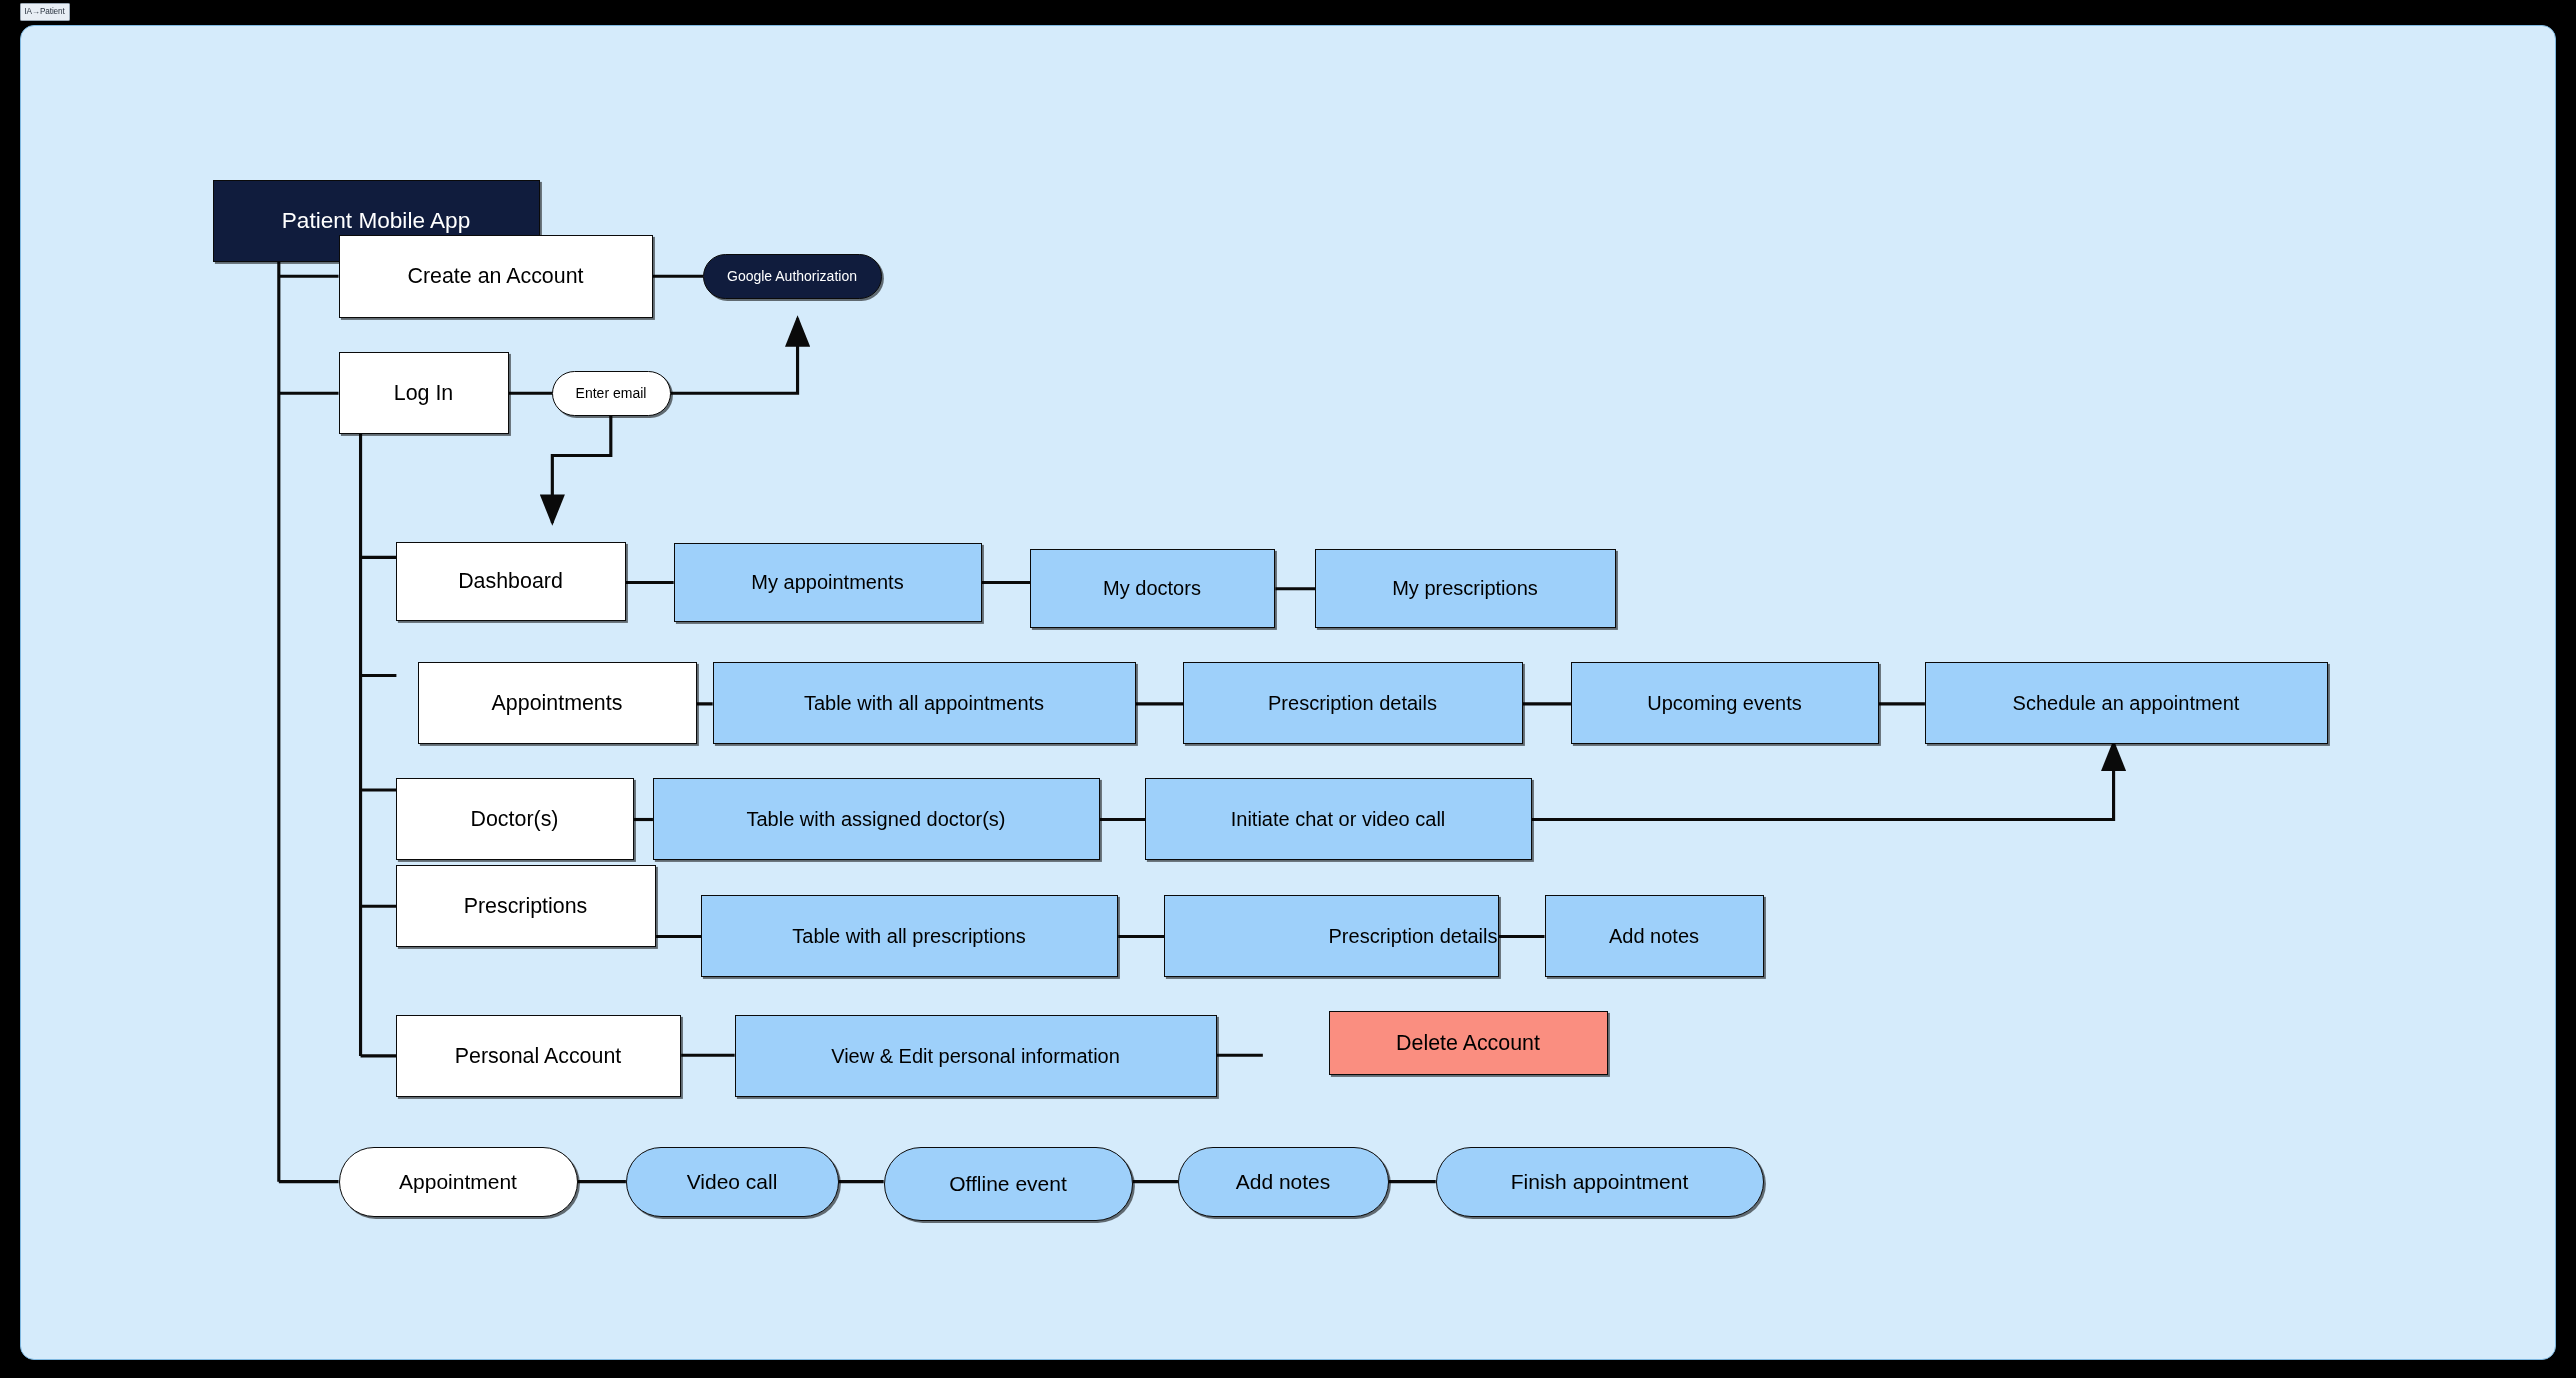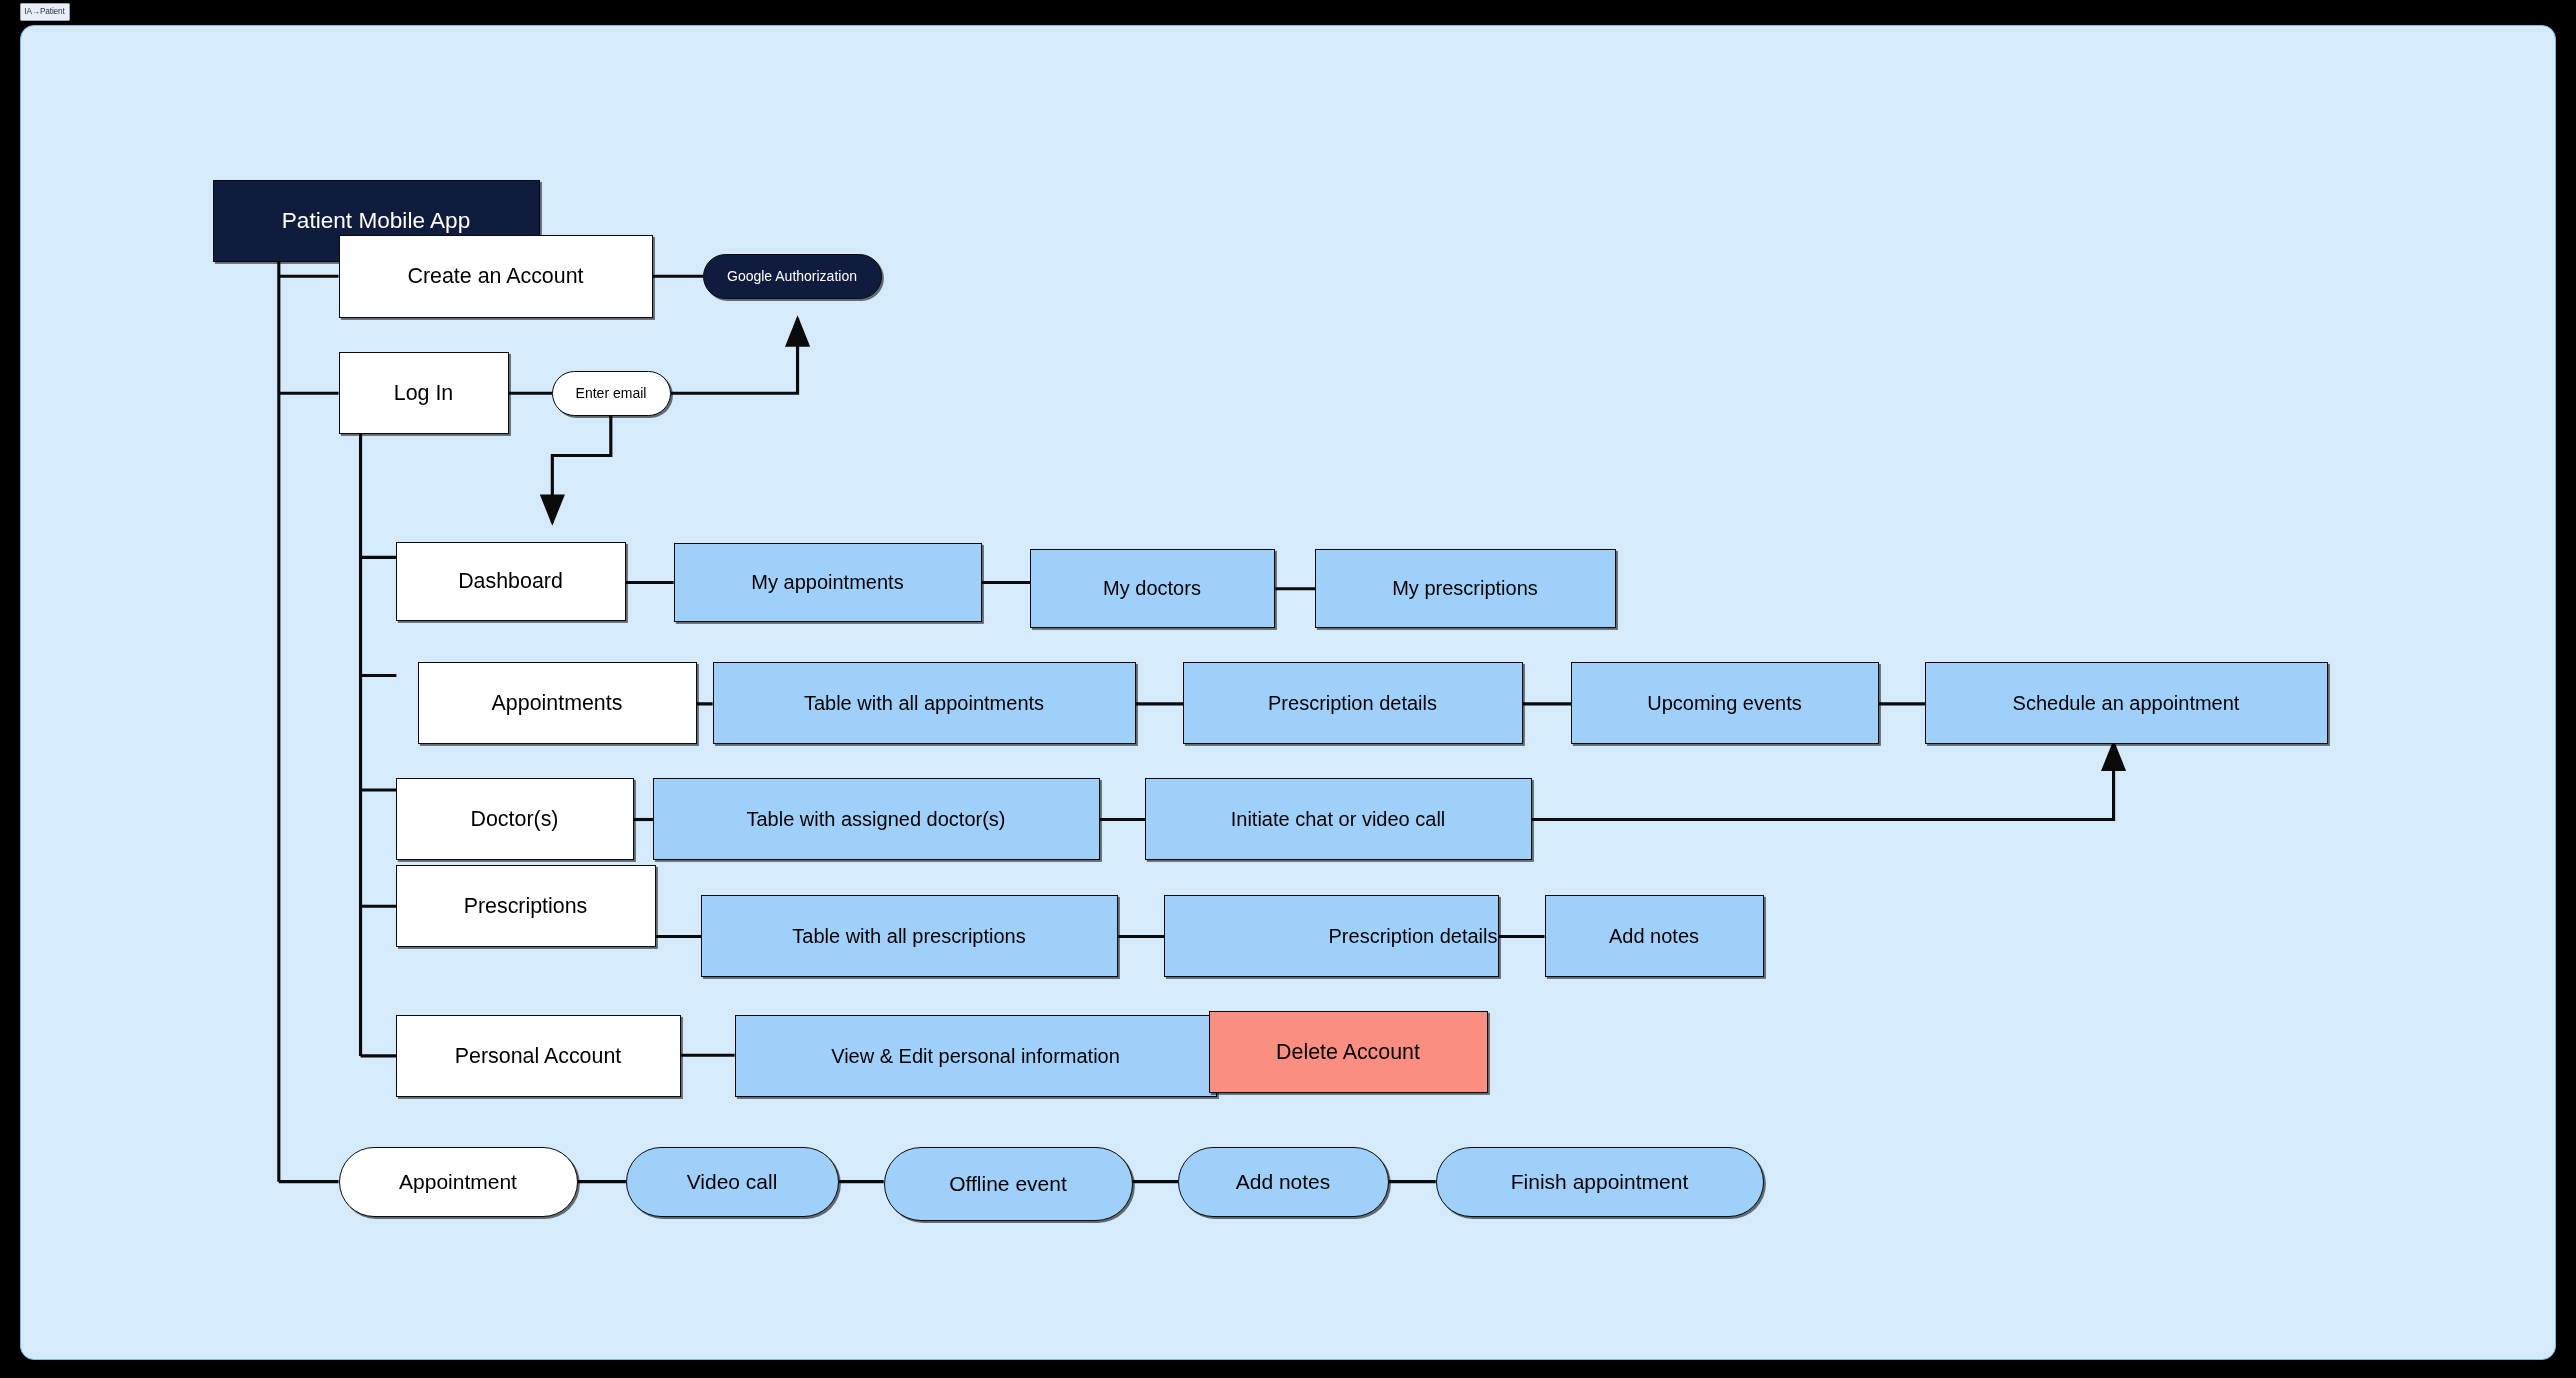--- a/index.html
+++ b/index.html
@@ -172,21 +172,21 @@
   <div class="node n-blue" style="left:1524px;top:869px;width:219px;height:82px;">
     <span>Add notes</span>
   </div>
 
   <div class="node n-white" style="left:375px;top:989px;width:285px;height:82px;">
     <span>Personal Account</span>
   </div>
   <div class="node n-blue" style="left:714px;top:989px;width:482px;height:82px;">
     <span>View &amp; Edit personal information</span>
   </div>
-  <div class="node n-red" style="left:1188px;top:985px;width:279px;height:82px;">
+  <div class="node n-red" style="left:1308px;top:985px;width:279px;height:64px;">
     <span>Delete Account</span>
   </div>
 
   <div class="node n-pill-white" style="left:318px;top:1121px;width:239px;height:70px;">
     <span>Appointment</span>
   </div>
   <div class="node n-pill-blue" style="left:605px;top:1121px;width:213px;height:70px;">
     <span>Video call</span>
   </div>
   <div class="node n-pill-blue" style="left:863px;top:1121px;width:249px;height:74px;text-align:center;">

